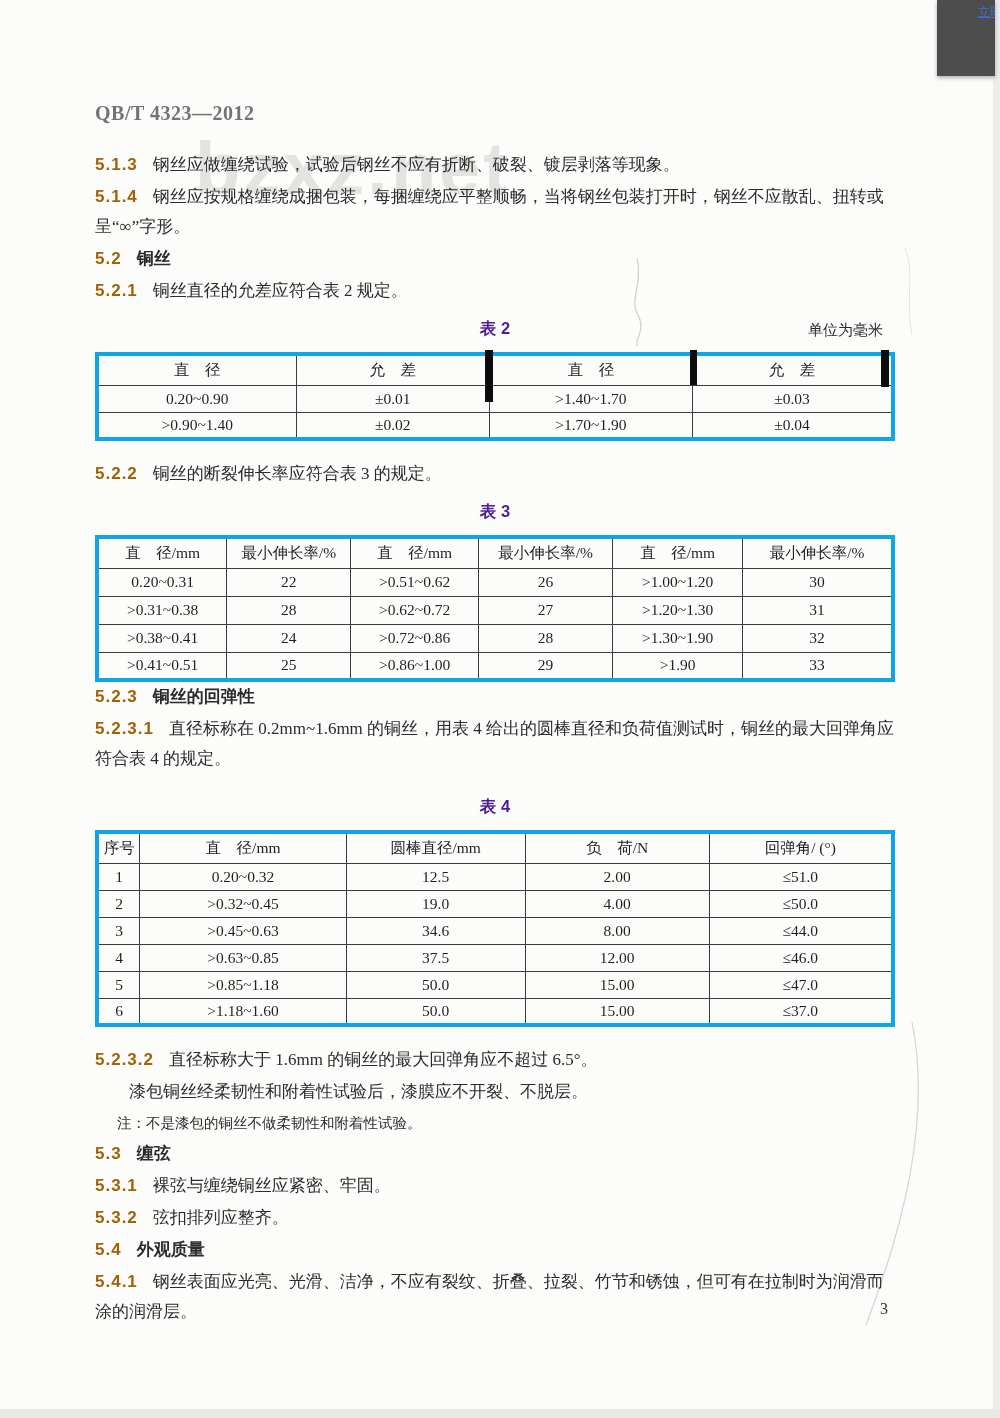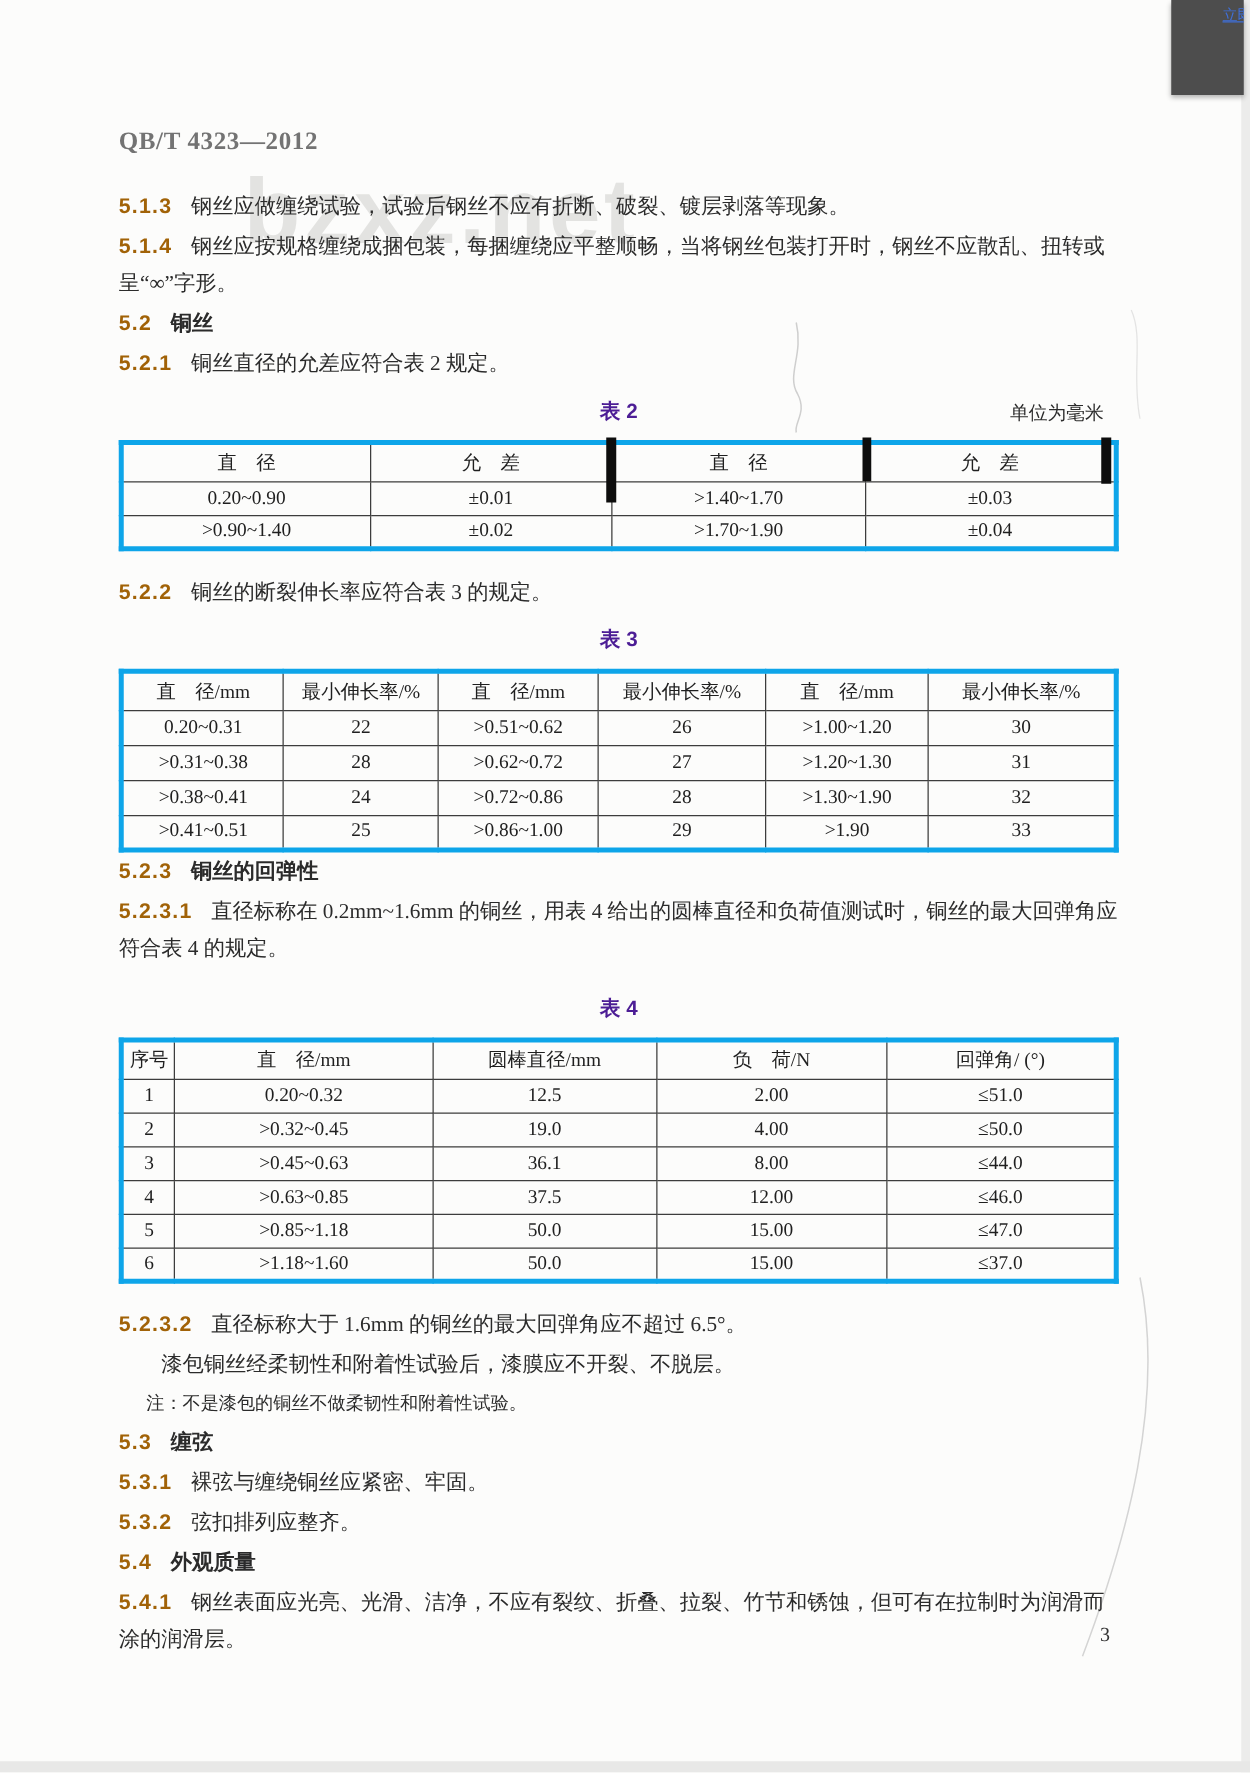--- a/index.html
+++ b/index.html
@@ -215,21 +215,21 @@
         <tr>
           <td>2</td>
           <td>&gt;0.32~0.45</td>
           <td>19.0</td>
           <td>4.00</td>
           <td>≤50.0</td>
         </tr>
         <tr>
           <td>3</td>
           <td>&gt;0.45~0.63</td>
-          <td>36.1</td>
+          <td>34.6</td>
           <td>8.00</td>
           <td>≤44.0</td>
         </tr>
         <tr>
           <td>4</td>
           <td>&gt;0.63~0.85</td>
           <td>37.5</td>
           <td>12.00</td>
           <td>≤46.0</td>
         </tr>

